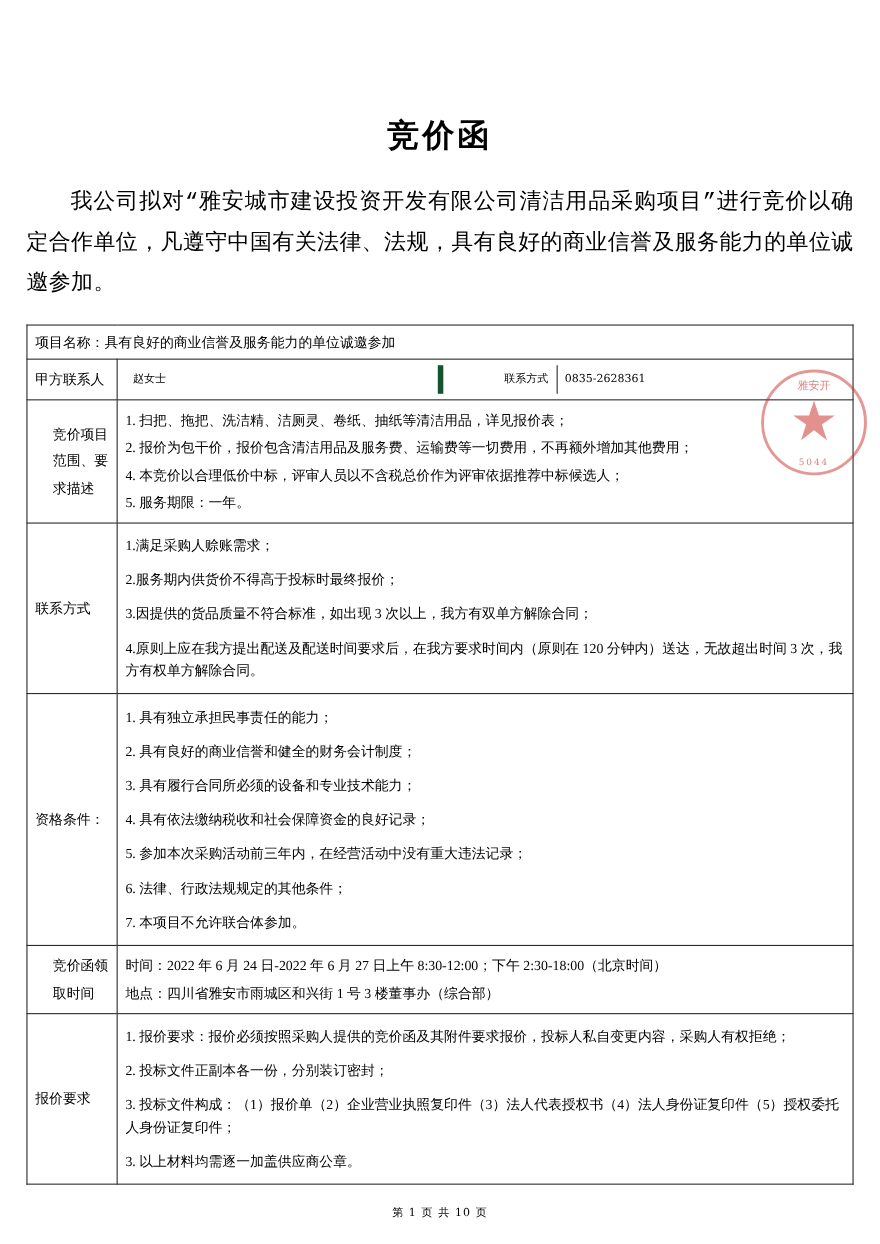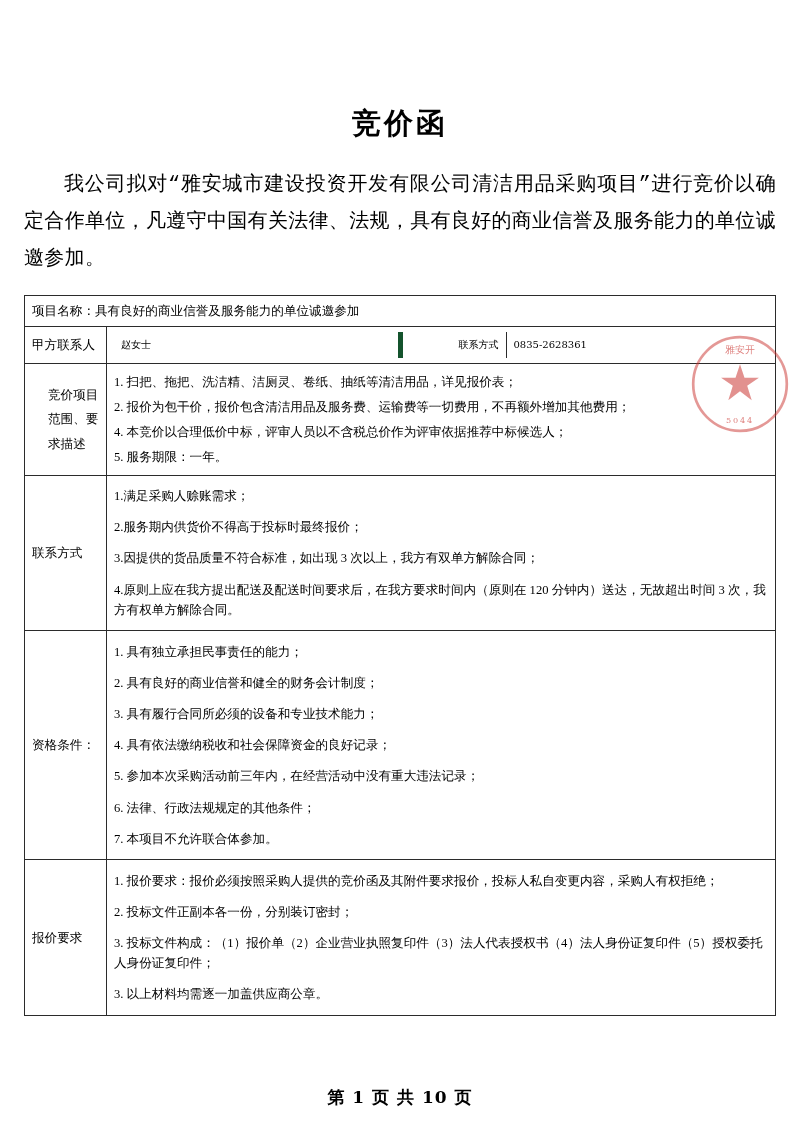--- a/index.html
+++ b/index.html
@@ -86,22 +86,22 @@
     border-left: 5px solid #14532d;
     border-right: 1px solid #2b2b2b;
   }
   .footer {
     position: absolute;
     bottom: 22px;
     left: 0;
     width: 800px;
     text-align: center;
     font-family: "DejaVu Serif", "Liberation Serif", serif;
-    font-size: 17px;
-    font-weight: bold;
+    font-size: 10px;
+    font-weight: normal;
     letter-spacing: 1px;
   }
   .stamp {
     position: absolute;
     right: 6px;
     top: 330px;
     width: 108px;
     height: 108px;
     opacity: 0.62;
     pointer-events: none;
@@ -182,20 +182,29 @@
         <div class="cellline pad-line">1. 具有独立承担民事责任的能力；</div>
         <div class="cellline pad-line">2. 具有良好的商业信誉和健全的财务会计制度；</div>
         <div class="cellline pad-line">3. 具有履行合同所必须的设备和专业技术能力；</div>
         <div class="cellline pad-line">4. 具有依法缴纳税收和社会保障资金的良好记录；</div>
         <div class="cellline pad-line">5. 参加本次采购活动前三年内，在经营活动中没有重大违法记录；</div>
         <div class="cellline pad-line">6. 法律、行政法规规定的其他条件；</div>
         <div class="cellline pad-line">7. 本项目不允许联合体参加。</div>
       </td>
     </tr>
 
+    <tr>
+      <td class="label">
+        <div class="label-v">竞价函领取时间</div>
+      </td>
+      <td>
+        <div class="cellline">时间：2022 年 6 月 24 日-2022 年 6 月 27 日上午 8:30-12:00；下午 2:30-18:00（北京时间）</div>
+        <div class="cellline">地点：四川省雅安市雨城区和兴街 1 号 3 楼董事办（综合部）</div>
+      </td>
+    </tr>
 
     <tr>
       <td class="label">报价要求</td>
       <td>
         <div class="cellline pad-line">1. 报价要求：报价必须按照采购人提供的竞价函及其附件要求报价，投标人私自变更内容，采购人有权拒绝；</div>
         <div class="cellline pad-line">2. 投标文件正副本各一份，分别装订密封；</div>
         <div class="cellline pad-line">3. 投标文件构成：（1）报价单（2）企业营业执照复印件（3）法人代表授权书（4）法人身份证复印件（5）授权委托人身份证复印件；</div>
         <div class="cellline pad-line">3. 以上材料均需逐一加盖供应商公章。</div>
       </td>
     </tr>

